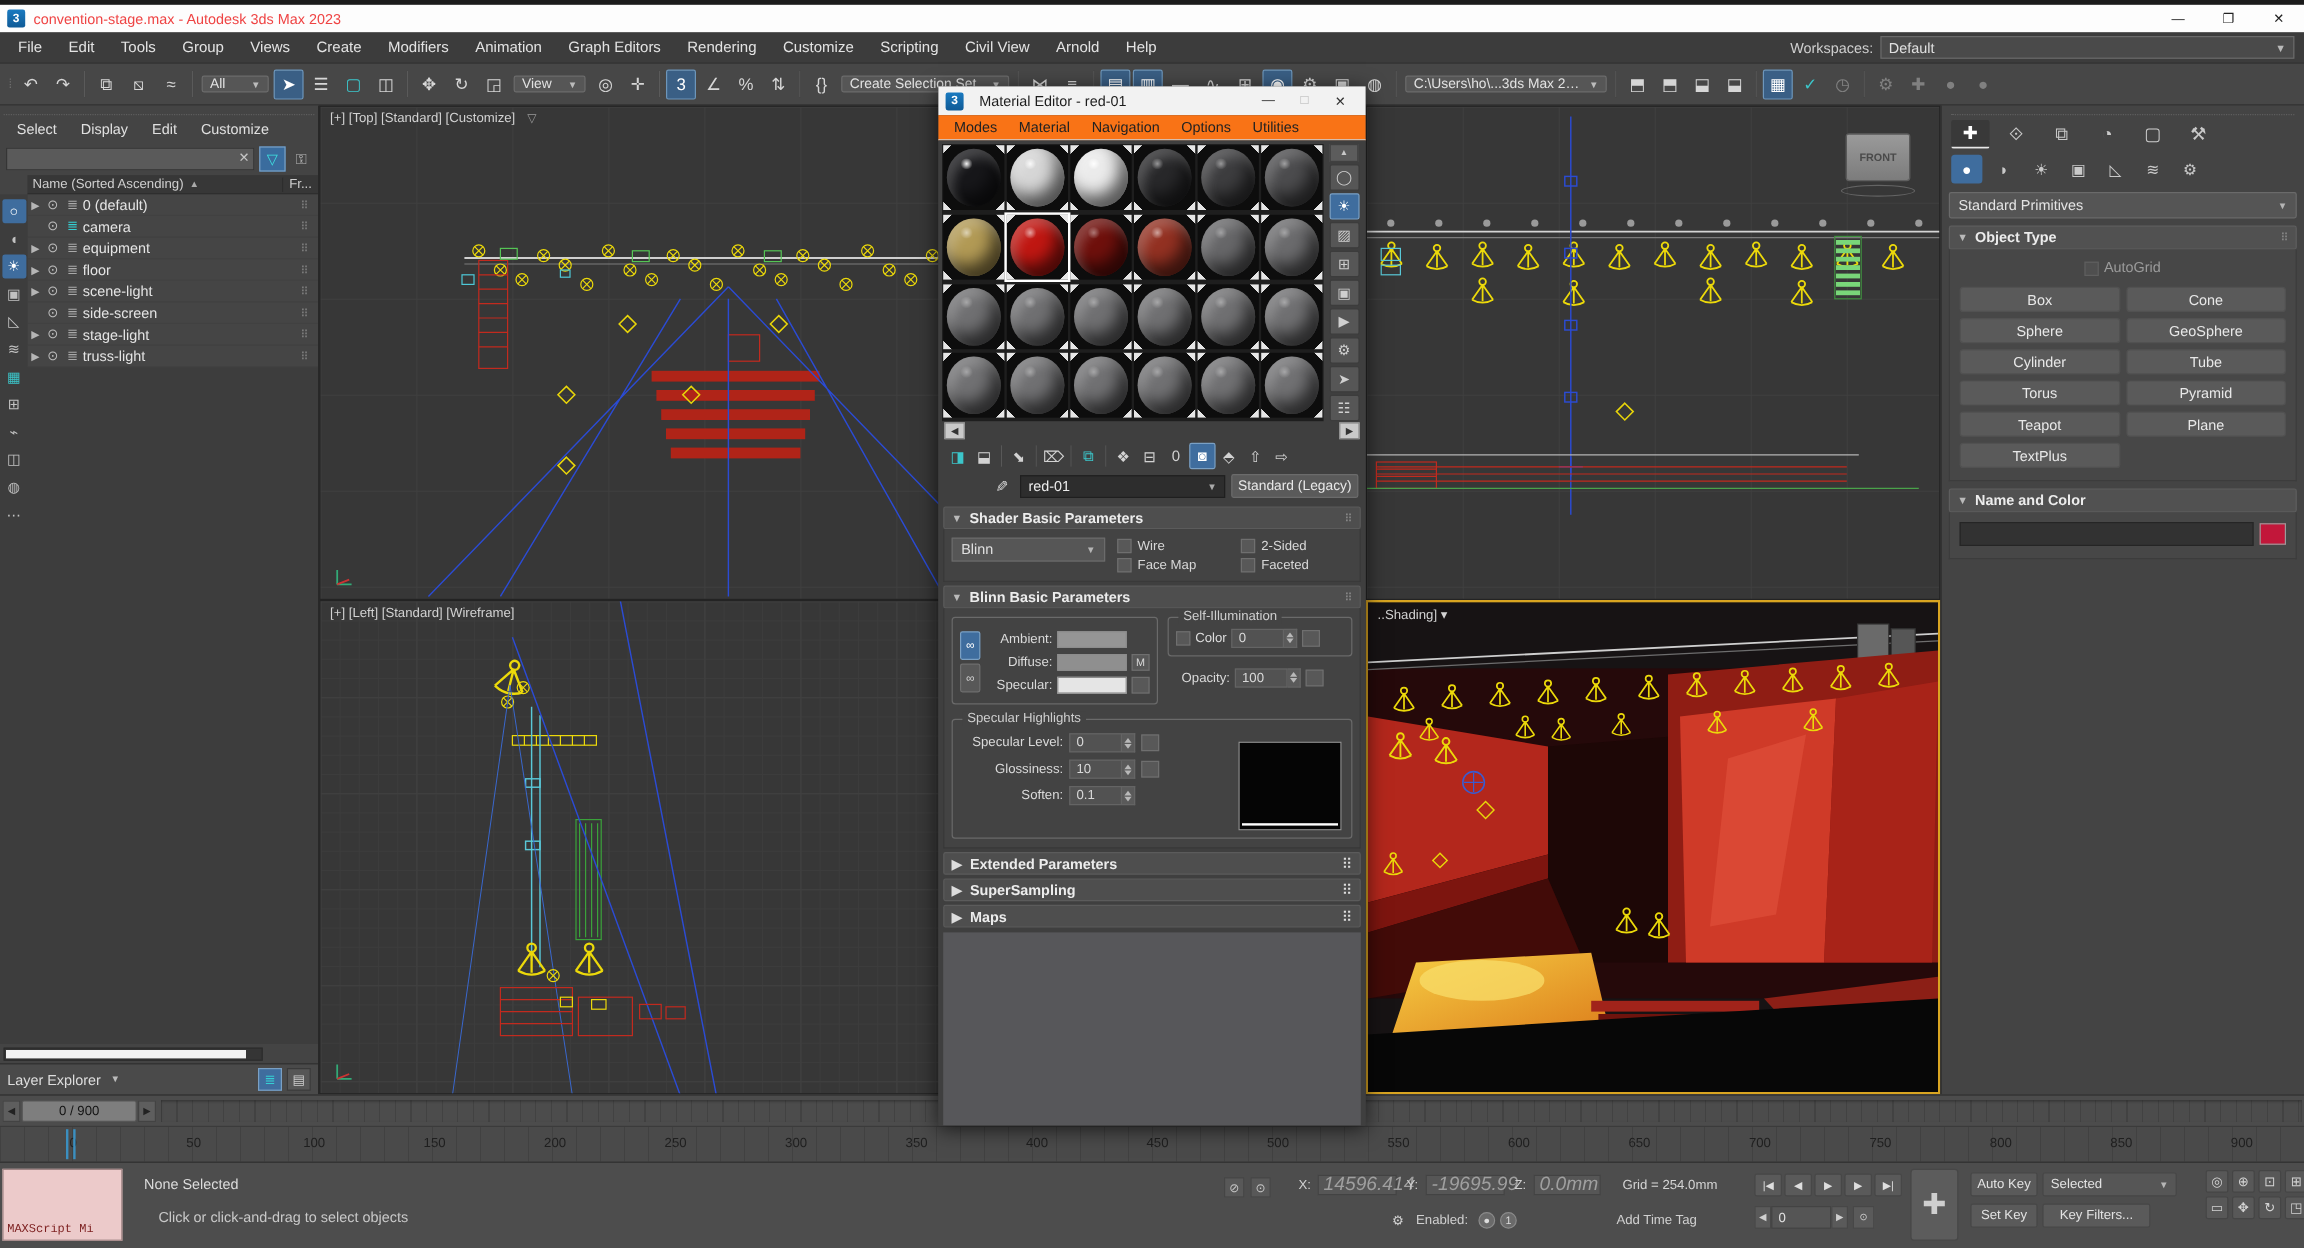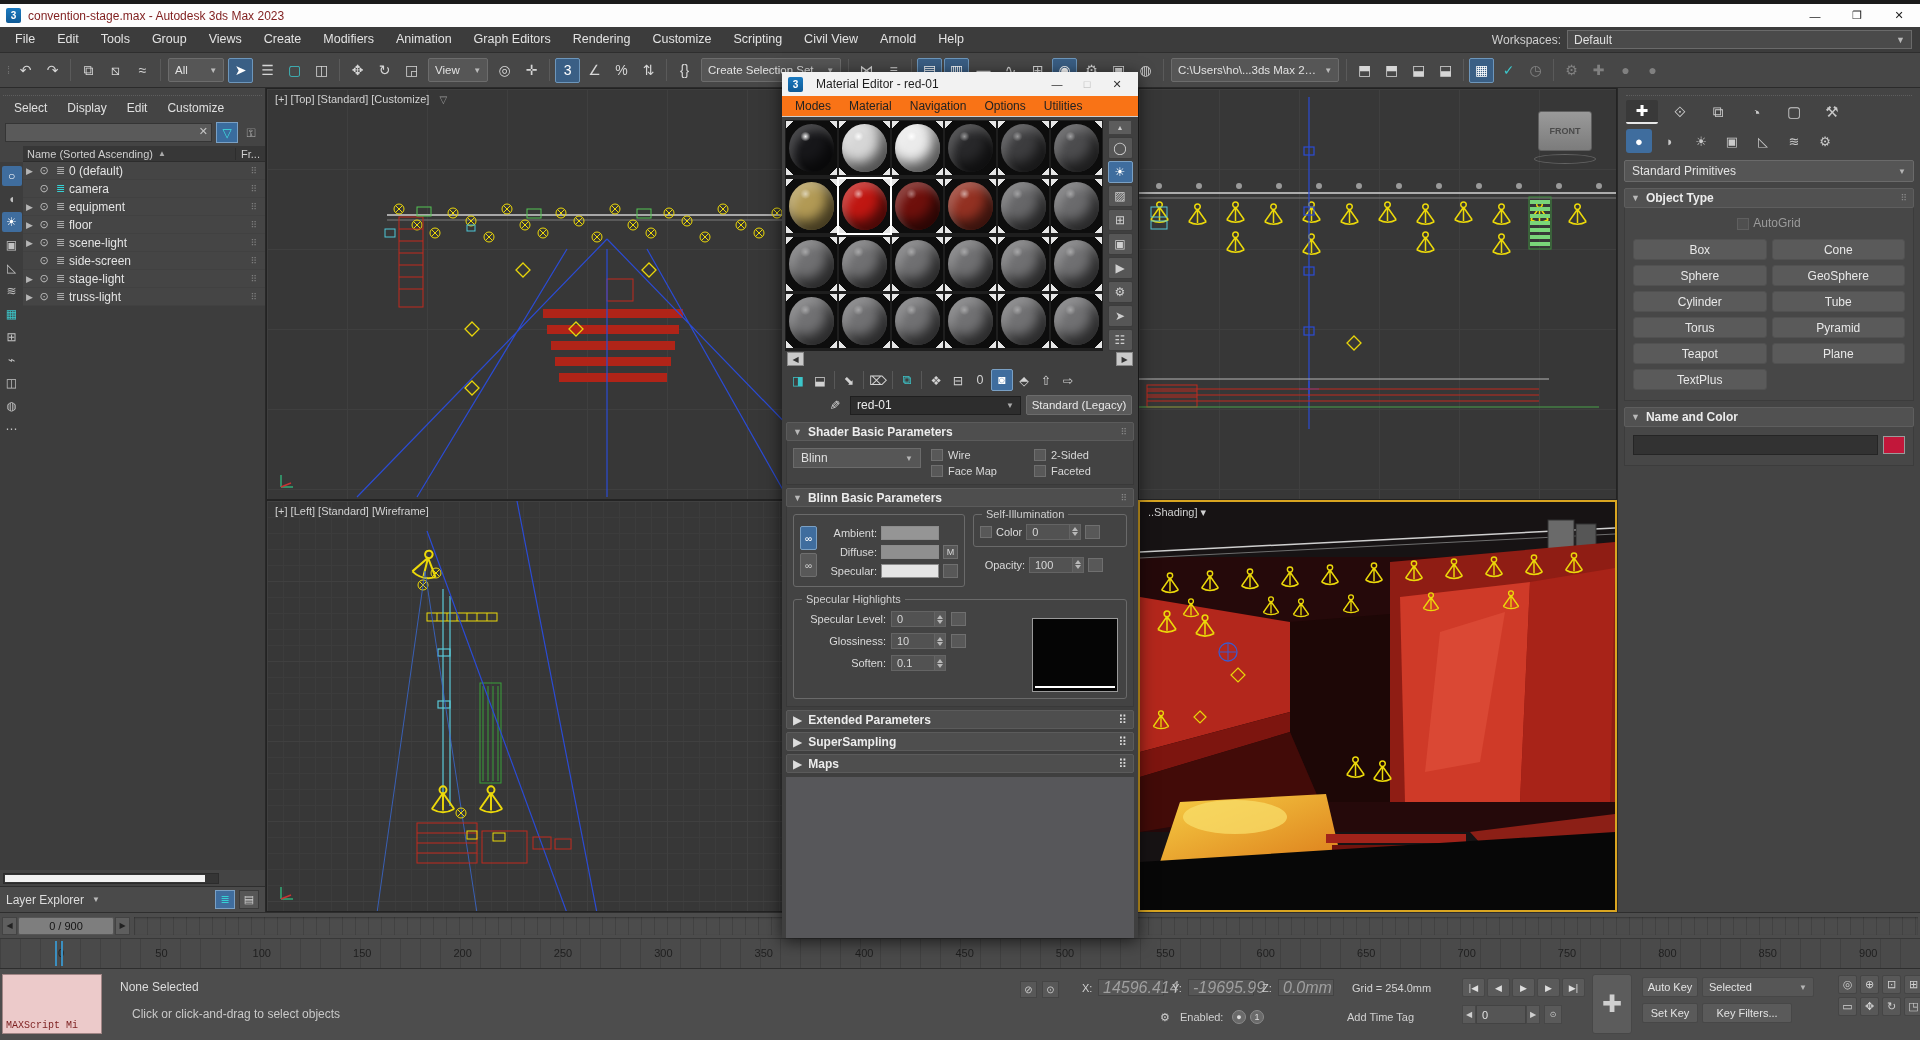--- a/index.html
+++ b/index.html
@@ -1,38 +1,38 @@
 <!DOCTYPE html>
 <html><head>
 <meta charset="utf-8">
 <style>
   *{margin:0;padding:0;box-sizing:border-box;font-family:"Liberation Sans",sans-serif;user-select:none}
   html,body{width:1920px;height:1040px;overflow:hidden;background:#4d4d4d;font-size:12px;color:#ddd}
 
   
   #titlebar{position:absolute;left:0;top:0;width:1920px;height:27px;background:#fdfdfd;border-top:4px solid #1b1b1b;display:flex;align-items:center;padding-left:6px;color:#1c1c1c}
   .appicon{width:15px;height:15px;background:linear-gradient(#1a7ac0,#0f5a96);color:#fff;font-size:10px;font-weight:bold;text-align:center;line-height:15px;border-radius:2px;margin-right:7px}
-  #titlebar .ttl{font-size:12px;color:#7f1d1d}
+  #titlebar .ttl{font-size:12px;color:#ef4444}
   .wctrls{margin-left:auto;display:flex;height:100%}
   .wbtn{width:42px;height:100%;display:flex;align-items:center;justify-content:center;color:#222;font-size:11px}
   #menubar{position:absolute;left:0;top:27px;width:1920px;height:25px;background:#3c3c3c;display:flex;align-items:center;padding-left:4px}
   .mitem{padding:0 11px;font-size:12.5px;color:#e3e3e3;line-height:25px}
   .wslabel{margin-left:auto;color:#cfcfcf;font-size:12px}
   .wsdd{width:345px;height:19px;background:#4a4a4a;border:1px solid #6a6a6a;margin:0 8px 0 6px;display:flex;align-items:center;padding:0 6px;color:#e0e0e0}
   .wsdd .car{margin-left:auto;color:#b9b9b9;font-size:9px}
 
   
   #toolbar{position:absolute;left:0;top:52px;width:1920px;height:36px;background:#474747;border-top:1px solid #2e2e2e;border-bottom:1px solid #2b2b2b;display:flex;align-items:center;padding-left:7px}
   .tgrip{color:#6f6f6f;font-size:11px;margin-right:4px;letter-spacing:-2px}
   .tico{width:25px;height:25px;display:flex;align-items:center;justify-content:center;color:#d6d6d6;font-size:14px;border-radius:2px;margin:0 1px;flex:none}
   .tico.active{background:#3a5f85;border:1px solid #6d96bb;color:#fff}
   .tico.teal{color:#3cc6ca}
   .tico.dim{opacity:.4}
   .tsep{width:1px;height:22px;background:#2f2f2f;border-right:1px solid #5a5a5a;margin:0 4px;flex:none}
-  .tdd{height:24px;background:#565656;border:1px solid #6c6c6c;border-radius:2px;display:flex;align-items:center;padding:0 6px;margin:0 3px;font-size:11.5px;color:#e2e2e2;flex:none;white-space:nowrap}
+  .tdd{height:14px;background:#565656;border:1px solid #6c6c6c;border-radius:2px;display:flex;align-items:center;padding:0 6px;margin:0 3px;font-size:11.5px;color:#e2e2e2;flex:none;white-space:nowrap}
   .tdd .car{margin-left:6px;font-size:8px;color:#bbb}
 
   
   #explorer{position:absolute;left:0;top:88px;width:266px;height:824px;background:#444;border-right:1px solid #282828}
   .exp-grip{height:7px;border-bottom:1px dotted #5e5e5e;margin:1px 3px}
   .exp-menu{height:22px;display:flex;align-items:center;padding:0 4px}
   .exp-menu span{padding:0 10px;font-size:12px;color:#e0e0e0}
   .exp-search{height:27px;display:flex;align-items:center;padding:0 5px;gap:4px}
   .exp-input{flex:1;height:19px;background:#5a5a5a;border:1px solid #353535;position:relative}
   .exp-x{position:absolute;right:3px;top:1px;color:#c5c5c5;font-size:11px}

